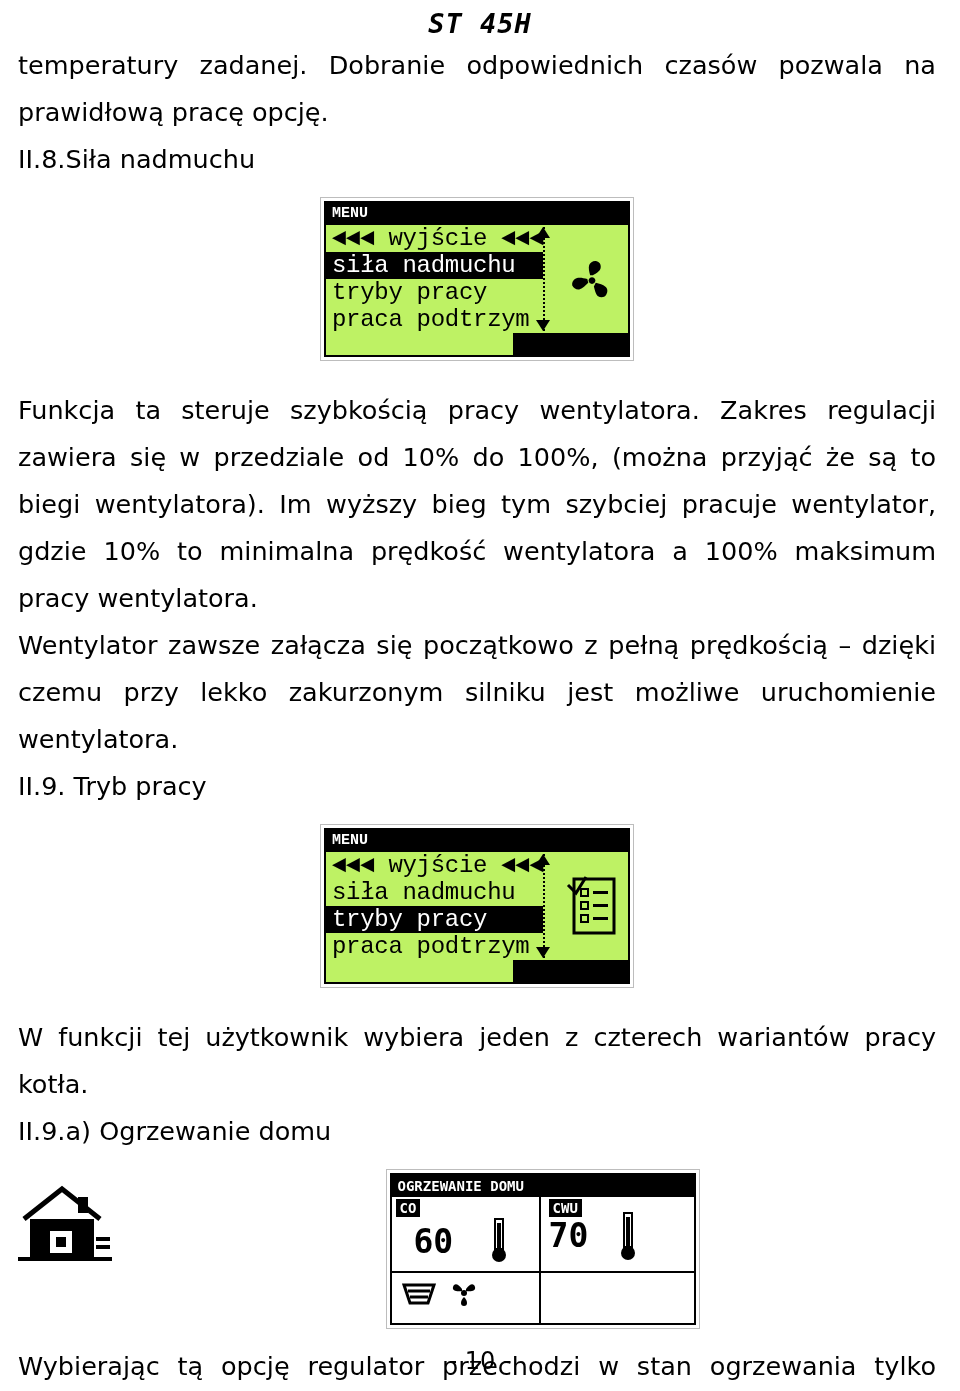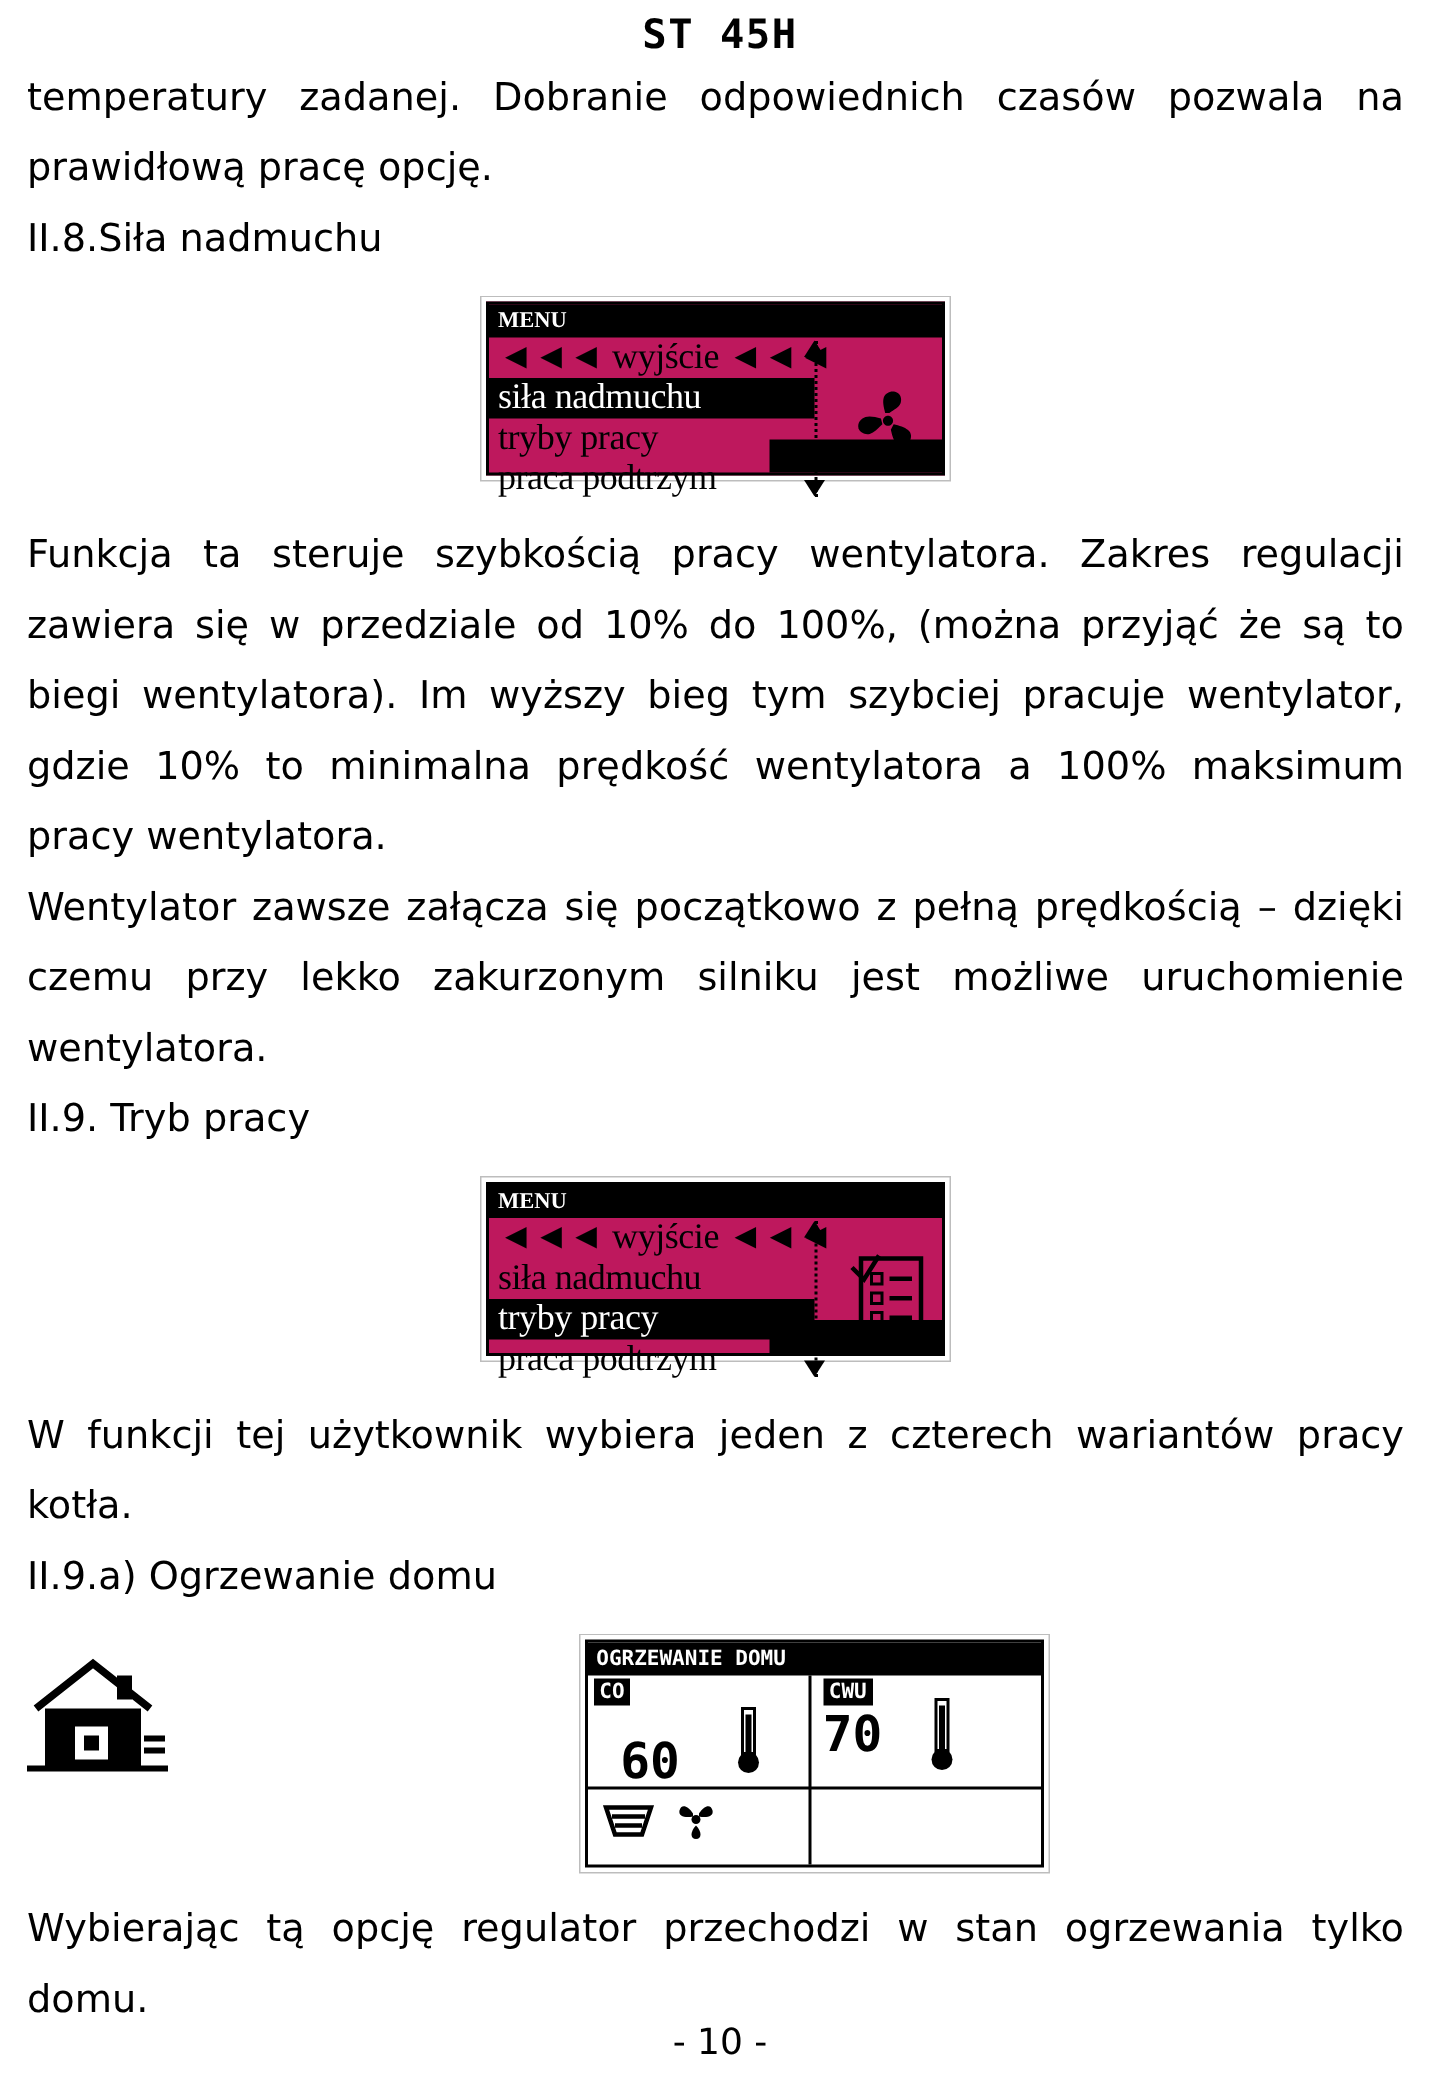--- a/index.html
+++ b/index.html
@@ -25,20 +25,21 @@
 
   
   .header-logo {
     text-align: center;
     padding-top: 8px;
     height: 34px;
   }
   .logo-text {
     font-family: "DejaVu Sans Mono", monospace;
     font-weight: bold;
+    font-style: italic;
     font-size: 27px;
     letter-spacing: 1px;
     color: #000;
     display: inline-block;
     position: relative;
   }
 
   
   .content {
     padding: 0 24px 0 18px;
@@ -64,25 +65,25 @@
   .gap-md { height: 26px; }
 
   
   .lcd-wrap {
     display: flex;
     justify-content: center;
   }
   .lcd {
     position: relative;
     width: 306px;
-    height: 116px;
+    height: 156px;
     border: 2px solid #000;
-    background: #be185d;
+    background: #bef264;
     box-sizing: border-box;
-    font-family: Liberation Serif, serif;
+    font-family: Liberation Mono, monospace;
     image-rendering: pixelated;
   }
   .lcd-outer {
     padding: 4px;
     background: #ffffff;
     box-shadow: 0 0 0 1px #bdbdbd inset;
   }
   .lcd-title {
     position: absolute;
     left: 0; top: 0;
@@ -361,21 +362,21 @@
         <div class="lcd-outer">
           <div class="lcd-heat">
             <div class="heat-title">OGRZEWANIE DOMU</div>
 
             <div class="heat-vline" style="left:49%;"></div>
             <div class="heat-hline" style="top:96px;"></div>
 
             <div class="heat-col-label" style="left:4px;">CO</div>
             <div class="heat-col-label" style="left:52%;">CWU</div>
 
-            <div class="heat-value" style="left:22px; top:50px;margin-top:12px;">60</div>
+            <div class="heat-value" style="left:22px; top:50px;">60</div>
             <div class="heat-value" style="left:52%; top:44px;">70</div>
 
             <svg class="therm" style="left:96px; top:42px;" width="22" height="48" viewBox="0 0 22 48">
               <rect x="7" y="2" width="8" height="30" fill="none" stroke="#000" stroke-width="2"></rect>
               <rect x="9" y="6" width="4" height="26" fill="#000"></rect>
               <circle cx="11" cy="38" r="7" fill="#000"></circle>
             </svg>
 
             <svg class="therm" style="left:225px; top:36px;" width="22" height="52" viewBox="0 0 22 52">
               <rect x="7" y="2" width="8" height="34" fill="none" stroke="#000" stroke-width="2"></rect>

